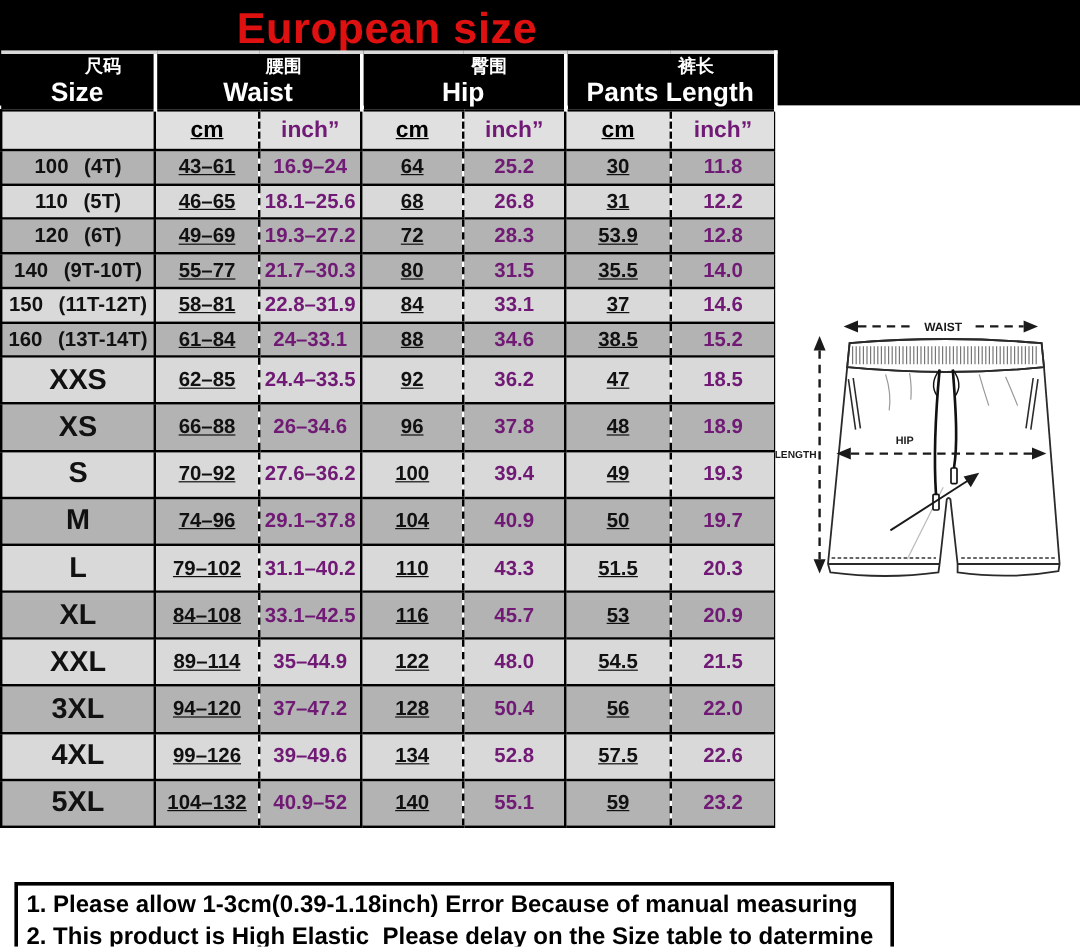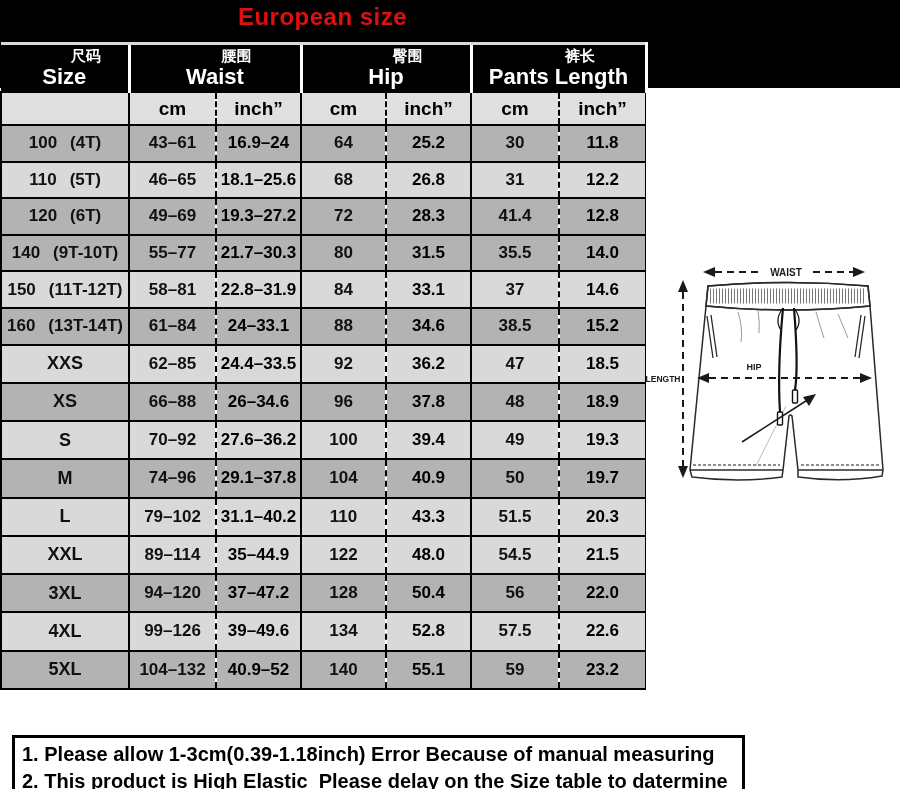--- a/index.html
+++ b/index.html
@@ -3,21 +3,21 @@
 <meta charset="utf-8">
 <style>
   html,body{margin:0;padding:0;background:#ffffff;}
   #stage{
     position:relative;width:900px;height:789px;background:#ffffff;
     font-family:"Liberation Sans","DejaVu Sans",sans-serif;overflow:hidden;
   }
   .black-band{position:absolute;left:0;top:0;width:900px;height:88px;background:#000;}
   .title{
     position:absolute;left:0;top:3px;width:645px;text-align:center;
-    font-size:24px;font-weight:bold;color:#de1010;letter-spacing:0.5px;
+    font-size:36px;font-weight:bold;color:#de1010;letter-spacing:0.5px;
   }
   
   .size-table{
     position:absolute;left:0;top:42px;width:645px;height:648px;
     border-collapse:collapse;table-layout:fixed;
   }
   .size-table th,.size-table td{
     text-align:center;vertical-align:middle;font-weight:bold;padding:0;overflow:hidden;
   }
   tr.groups th{
@@ -25,24 +25,24 @@
     border-top:3px solid #d9d9d9;border-left:3px solid #fff;
   }
   tr.groups th:first-child{border-left:none;}
   tr.groups th:last-child{border-right:3px solid #fff;}
   .g-zh{display:block;font-size:15px;line-height:18px;padding-left:43px;}
   .g-en{display:block;font-size:22px;line-height:24px;letter-spacing:0px;}
   tr.units td{background:#e0e0e0;height:31px;border:2px solid #000;font-size:19px;}
   tbody td{border:2px solid #000;font-size:17px;color:#111;}
   tbody tr.dark td{background:#b3b3b3;}
   tbody tr.light td{background:#d9d9d9;}
-  td.in,tr.units td.u-in{color:#000000;border-left:2px dashed #000;}
-  td.cm,tr.units td.u-cm{border-right:none;}
+  td.in,tr.units td.u-in{color:#701a75;border-left:2px dashed #000;}
+  td.cm,tr.units td.u-cm{border-right:none;text-decoration:underline;}
   .size-wrap{display:flex;justify-content:center;align-items:center;gap:13px;font-size:17px;}
-  .size-wrap .solo{font-size:18px;}
+  .size-wrap .solo{font-size:24px;}
   
   .notes{
     position:absolute;left:12px;top:690px;width:733px;height:92px;box-sizing:border-box;
     border:3px solid #000;background:#fff;padding:3px 7px;
     display:flex;flex-direction:column;justify-content:space-between;margin-top:45px;
   }
   .note-line{font-size:20px;font-weight:bold;color:#000;white-space:pre-wrap;line-height:27px;}
   
   .diagram{position:absolute;left:646px;top:88px;width:254px;height:602px;background:#fff;}
   .diagram svg{position:absolute;left:0;top:168px;}
@@ -127,21 +127,21 @@
           <td>
             <div class="size-wrap">
               <span>120</span>
               <span>(6T)</span>
             </div>
           </td>
           <td class="cm">49–69</td>
           <td class="in">19.3–27.2</td>
           <td class="cm">72</td>
           <td class="in">28.3</td>
-          <td class="cm">41.4</td>
+          <td class="cm">53.9</td>
           <td class="in">12.8</td>
         </tr>
         <tr class="dark">
           <td>
             <div class="size-wrap">
               <span>140</span>
               <span>(9T-10T)</span>
             </div>
           </td>
           <td class="cm">55–77</td>
@@ -236,20 +236,33 @@
             <div class="size-wrap">
               <span class="solo">L</span>
             </div>
           </td>
           <td class="cm">79–102</td>
           <td class="in">31.1–40.2</td>
           <td class="cm">110</td>
           <td class="in">43.3</td>
           <td class="cm">51.5</td>
           <td class="in">20.3</td>
+        </tr>
+        <tr class="dark">
+          <td>
+            <div class="size-wrap">
+              <span class="solo">XL</span>
+            </div>
+          </td>
+          <td class="cm">84–108</td>
+          <td class="in">33.1–42.5</td>
+          <td class="cm">116</td>
+          <td class="in">45.7</td>
+          <td class="cm">53</td>
+          <td class="in">20.9</td>
         </tr>
         <tr class="light">
           <td>
             <div class="size-wrap">
               <span class="solo">XXL</span>
             </div>
           </td>
           <td class="cm">89–114</td>
           <td class="in">35–44.9</td>
           <td class="cm">122</td>

